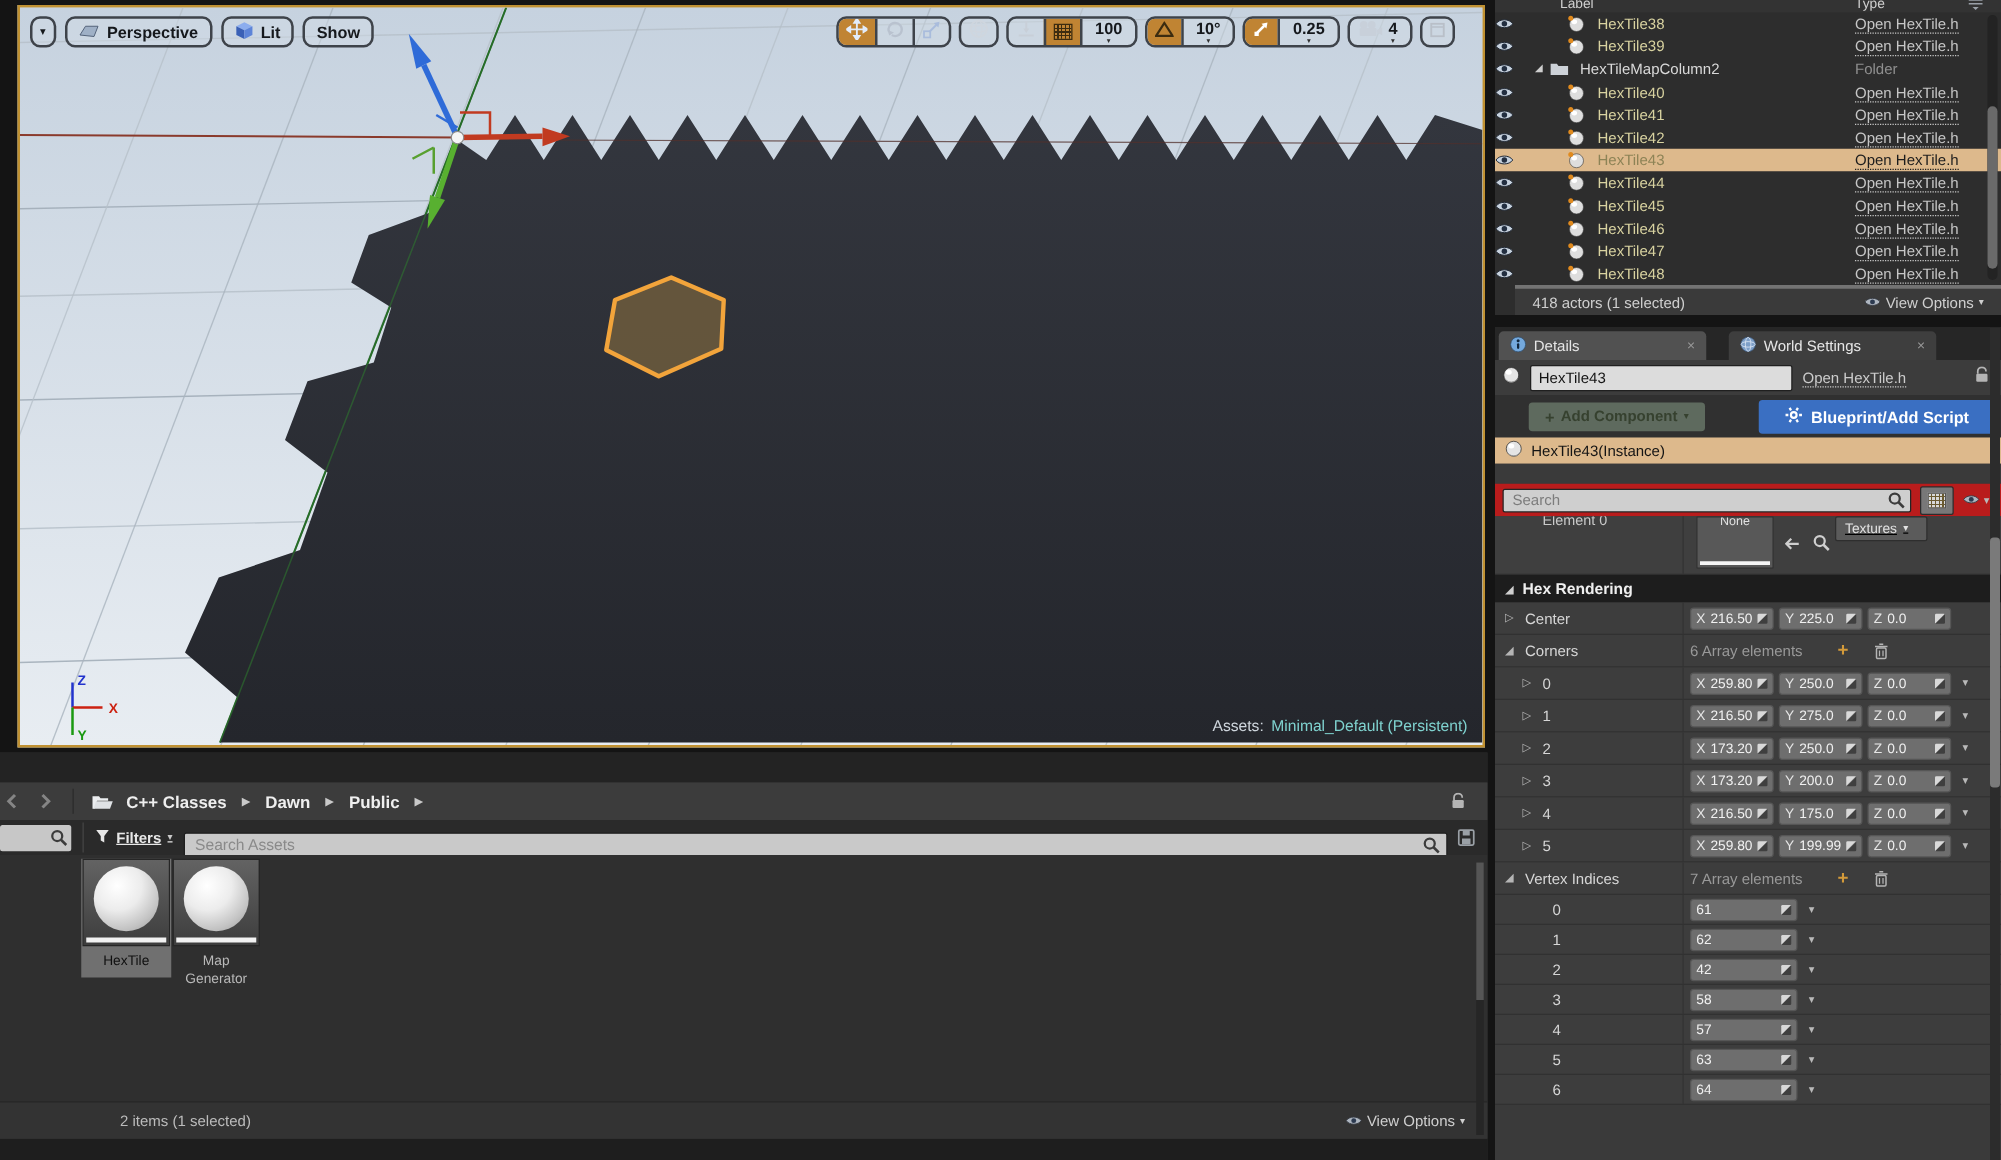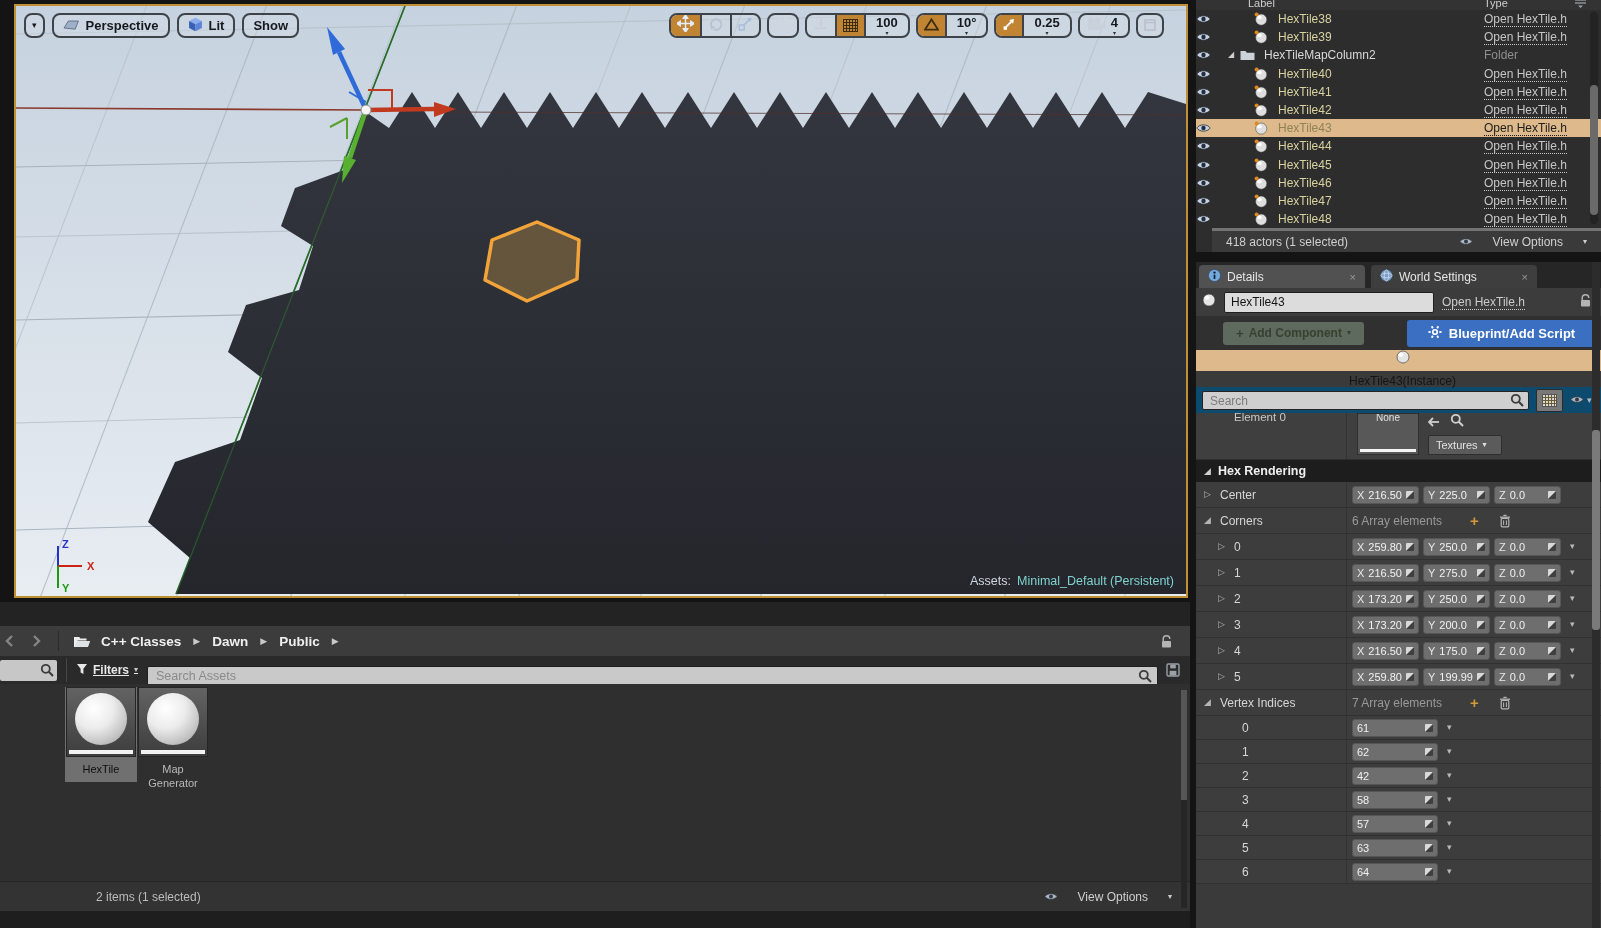--- a/index.html
+++ b/index.html
@@ -53,64 +53,64 @@
   .ol-row .lbl{margin-left:7px;flex:1;white-space:nowrap;overflow:hidden;}
   .ol-row .lbl.folder{color:#d9d9d9;}
   .ol-row .typ{width:117px;flex:none;font-size:12px;color:#c6c6c6;}
   .ol-row .typ.link span{border-bottom:1px dotted #c6c6c6;}
   .ol-row .typ.plain{color:#8f8f8f;}
   .ol-row.sel{background:#DDB98C;color:#8d8356;}
   .ol-row.sel .typ{color:#1d1d1d;} .ol-row.sel .typ.link span{border-bottom:1px dotted #1d1d1d;}
   .ol-footer{position:absolute;left:16px;right:0;top:228px;height:24px;background:#3a3a3a;
     border-top:3px solid #737373;display:flex;align-items:center;padding:0 14px;box-sizing:border-box;
     font-size:12px;color:#cfcfcf;}
-  .vo{margin-left:auto;display:flex;align-items:center;gap:20px;font-size:12px;color:#cfcfcf;}
+  .vo{margin-left:auto;display:flex;align-items:center;gap:4px;font-size:12px;color:#cfcfcf;}
   .ol-scroll{position:absolute;right:3px;top:12px;width:8px;height:212px;background:#232323;border-radius:4px;}
   .ol-scroll .thumb{position:absolute;left:0;width:8px;top:73px;height:130px;background:#6a6a6a;border-radius:4px;}
 
   
   #details{position:absolute;left:1196px;top:262px;width:405px;height:666px;background:#3a3a3a;overflow:hidden;}
-  .dtabs{height:26px;background:#262626;display:flex;align-items:flex-end;padding-left:3px;gap:6px;}
+  .dtabs{height:26px;background:#262626;display:flex;align-items:flex-end;padding-left:3px;gap:18px;}
   .dtab{height:23px;width:166px;box-sizing:border-box;display:flex;align-items:center;gap:6px;
     padding:0 9px;background:#3e3e3e;border-radius:4px 4px 0 0;font-size:12px;color:#e6e6e6;}
   .dtab.active{background:#515151;}
   .dtab .x{margin-left:auto;color:#9a9a9a;font-size:11px;}
   .name-row{height:28px;background:#3c3c3c;display:flex;align-items:center;gap:8px;padding:0 10px 0 6px;}
   .name-row input{flex:0 0 196px;height:19px;background:#dcdcdc;border:1px solid #1f1f1f;border-radius:2px;
     font-size:12px;color:#141414;padding:0 6px;font-family:inherit;}
   .dlink{font-size:12px;color:#cccccc;border-bottom:1px dotted #cccccc;white-space:nowrap;}
   .name-row .lock{margin-left:auto;}
   .btn-row{height:34px;background:#303030;display:flex;align-items:center;padding:0 5px 0 27px;}
   .btn-addcomp{width:141px;height:23px;background:#5E6A5E;border-radius:3px;display:flex;align-items:center;
     justify-content:center;gap:5px;font-size:12px;font-weight:700;color:#36412f;}
   .btn-bp{margin-left:auto;width:189px;height:27px;background:#3A6FC2;border-radius:3px;display:flex;
     align-items:center;justify-content:center;gap:7px;font-size:13px;font-weight:700;color:#fff;}
-  .comp{display:flex;align-items:center;gap:7px;font-size:12px;flex-direction:column;}
+  .comp{display:flex;align-items:center;gap:7px;font-size:12px;}
   .comp1{height:21px;background:#DDB98C;color:#141414;padding-left:8px;}
   .comp2{height:25px;background:#383838;color:#dadada;padding-left:18px;}
   .dgap{height:16px;background:#3a3a3a;}
-  .search-row{height:26px;background:#0c4a6e;display:flex;align-items:center;gap:7px;padding:0 5px 0 6px;}
+  .search-row{height:26px;background:#b91c1c;display:flex;align-items:center;gap:7px;padding:0 5px 0 6px;}
   .search-wrap{position:relative;flex:0 0 327px;height:19px;}
   .search-wrap input{width:100%;height:100%;box-sizing:border-box;background:#cfcfcf;border:1px solid #242424;
     border-radius:2px;font-size:12px;color:#555;padding:0 24px 0 7px;font-family:inherit;}
   .search-wrap input::placeholder{color:#7c7c7c;}
   .search-wrap .mag{position:absolute;right:5px;top:2px;color:#3c3c3c;}
   .gridbtn{width:25px;height:21px;background:#787878;border-radius:2px;border:1px solid #2c2c2c;
     display:flex;align-items:center;justify-content:center;}
   .eyebtn{display:flex;align-items:center;gap:3px;color:#b9b9b9;font-size:9px;}
   .element-row{height:46px;background:#3f3f3f;display:flex;border-bottom:1px solid #2e2e2e;}
   .el-label{width:151px;flex:none;border-right:1px solid #333;font-size:11.5px;color:#c9c9c9;
     padding-left:38px;box-sizing:border-box;overflow:hidden;}
   .el-label span{display:block;margin-top:-2px;}
   .el-right{display:flex;gap:9px;padding-left:10px;}
   .el-thumb{width:62px;height:42px;background:#585858;border:1px solid #2e2e2e;position:relative;
     font-size:10px;color:#e0e0e0;text-align:center;overflow:hidden;box-sizing:border-box;}
   .el-thumb .nl{display:block;margin-top:-2px;}
   .el-thumb .strip{position:absolute;left:2px;right:2px;bottom:2px;height:3px;background:#f5f5f5;}
-  .el-ops{display:flex;flex-direction:column;gap:4px;}
+  .el-ops{display:flex;flex-direction:row;gap:4px;text-decoration:underline;}
   .el-ic{display:flex;gap:10px;align-items:center;color:#cfcfcf;}
   .textures-btn{height:18px;background:#5b5b5b;border:1px solid #2e2e2e;border-radius:2px;
     display:flex;align-items:center;gap:5px;font-size:11px;color:#e2e2e2;padding:0 7px;width:58px;}
   .sec-header{height:22px;background:#1d1d1d;display:flex;align-items:center;gap:7px;padding-left:8px;
     font-weight:700;font-size:12.5px;color:#efefef;}
   .sec-header .arr{font-size:9px;color:#cfcfcf;}
   .prow{display:flex;align-items:center;height:25px;background:#3d3d3d;border-bottom:1px solid #313131;
     font-size:12px;color:#d6d6d6;}
   .plabel{width:151px;flex:none;display:flex;align-items:center;gap:6px;padding-left:8px;
     box-sizing:border-box;border-right:1px solid #333;height:100%;}

